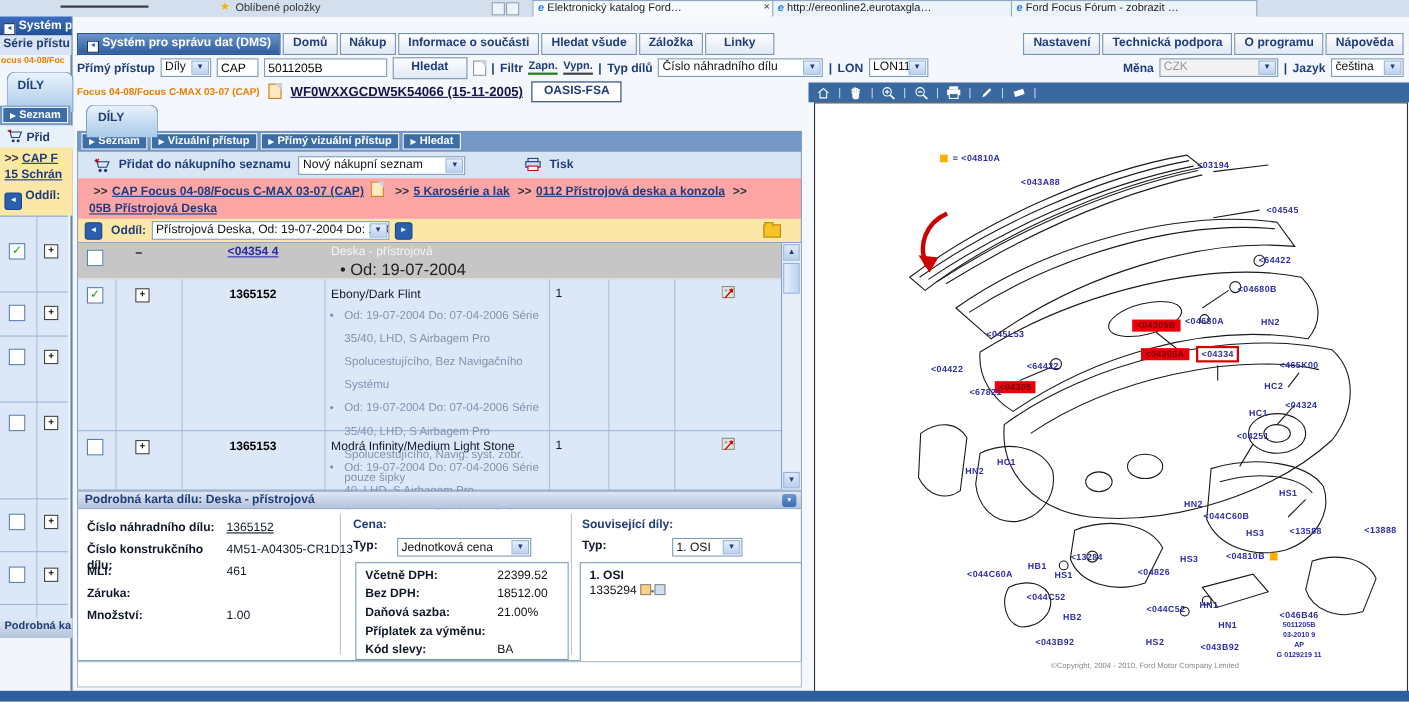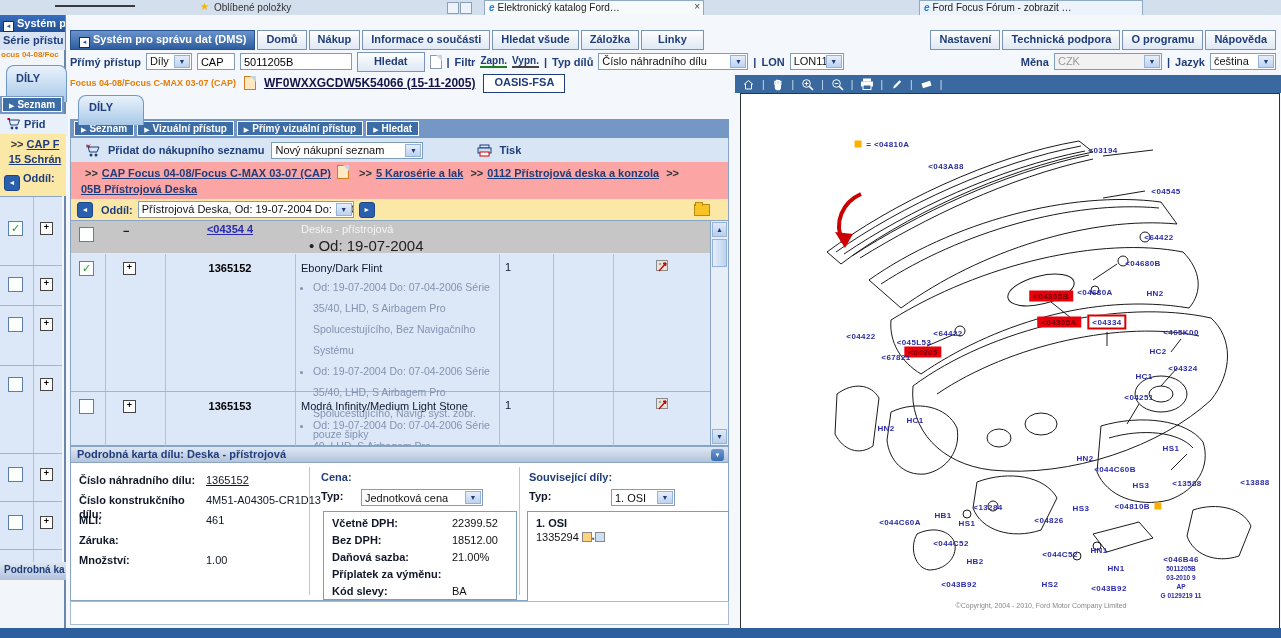--- a/index.html
+++ b/index.html
@@ -35,21 +35,21 @@
   .dily-tab{background:linear-gradient(#e9f2fb,#a8c8e8);border:1px solid #6f98c8;border-bottom:none;
             border-radius:8px 8px 0 0;color:#1f3d7a;font-weight:bold;}
   #lw-tab{left:6px;top:50px;width:50px;height:30px;padding:6px 0 0 9px;}
   #lw-subnav{left:0;top:81px;width:62px;height:17px;background:#7497c6;padding:1px 0 0 2px;overflow:hidden;}
   .sub-btn{display:inline-block;height:13px;background:#3d6da6;border:1px solid #fff;color:#fff;
            font-weight:bold;font-size:10px;padding:0 6px;line-height:13px;white-space:nowrap;}
   .sub-arrow{font-size:7px;margin-right:3px;}
   #lw-cart{left:0;top:99px;width:62px;height:20px;background:#e8f0fa;padding:3px 0 0 6px;overflow:hidden;white-space:nowrap;
            color:#1f3d7a;font-weight:bold;}
   #lw-bc{left:0;top:119px;width:62px;height:34px;background:#fbe7a6;padding:3px 0 0 4px;overflow:hidden;
-         color:#1f3d7a;font-weight:bold;line-height:15px;white-space:nowrap;text-align:center;}
+         color:#1f3d7a;font-weight:bold;line-height:15px;white-space:nowrap;}
   #lw-bc a,.bclink{color:#1f3d7a;text-decoration:underline;}
   #lw-oddil{left:0;top:153px;width:62px;height:24px;background:#fbe7a6;padding:4px 0 0 4px;overflow:hidden;white-space:nowrap;
             color:#1f3d7a;font-weight:bold;}
   .cir-btn{display:inline-block;width:14px;height:14px;background:#2a5fae;border:1px solid #1c468c;border-radius:3px;
            color:#fff;font-size:7px;text-align:center;line-height:13px;vertical-align:-3px;margin-right:3px;}
   #lw-table{left:0;top:181px;width:62px;height:366px;background:#dce7f8;border-top:1px solid #8aa4c4;}
   .lw-row{position:absolute;left:0;width:62px;border-bottom:1px solid #9fb6d4;}
   .lw-colline{position:absolute;left:33px;top:0;width:1px;height:366px;background:#aebfdd;}
   #lw-detail{left:0;top:547px;width:62px;height:16px;background:linear-gradient(#dfe7f3,#b3c3dc);
              color:#1f3d7a;font-weight:bold;font-size:10px;padding:2px 0 0 4px;overflow:hidden;white-space:nowrap;}
@@ -178,20 +178,23 @@
 
   <div class="abs" id="browser-strip">
     <div class="abs" id="fav-dash"></div>
     <span class="abs" id="fav-star">★</span>
     <span class="abs" id="fav-label">Oblíbené položky</span>
     <span class="winbtn" style="left:447px;"></span>
     <span class="winbtn" style="left:460px;"></span>
     <div class="btab" style="left:484px;width:210px;background:#f7fafd;">
       <span class="eicon">e</span><span>Elektronický katalog Ford…</span>
       <span class="tclose">×</span>
+    </div>
+    <div class="btab" style="left:702px;width:209px;">
+      <span class="eicon">e</span><span>http://ereonline2.eurotaxgla…</span>
     </div>
     <div class="btab" style="left:919px;width:214px;">
       <span class="eicon">e</span><span>Ford Focus Fórum - zobrazit …</span>
     </div>
   </div>
 
   <div class="abs" id="main-bg"></div>
 
   <div class="abs" id="left-win">
     <div class="abs" id="lw-title"><span class="dms-ic">◂</span><span>Systém p</span></div>
@@ -574,21 +577,21 @@
         <div class="dlabel" style="left: 205px; top: 72px;">&lt;043A88</div>
         <div class="dlabel" style="left: 362px; top: 56px;">&lt;03194</div>
         <div class="dlabel" style="left: 425px; top: 97px;">&lt;04545</div>
         <div class="dlabel" style="left: 418px; top: 143px;">&lt;64422</div>
         <div class="dlabel" style="left: 402px; top: 169px;">&lt;04680B</div>
         <div class="dlabel" style="left: 354px; top: 198px;">&lt;04680A</div>
         <div class="dlabel" style="left: 414px; top: 199px;">HN2</div>
         <div class="dlabel r" style="left: 310px; top: 202px;">&lt;04305B</div>
         <div class="dlabel r" style="left: 318px; top: 228px;">&lt;04305A</div>
         <div class="dlabel rb" style="left: 366px; top: 228px;">&lt;04334</div>
-        <div class="dlabel" style="left: 173px; top: 210px; margin-top: 38px;">&lt;045L53</div>
+        <div class="dlabel" style="left: 173px; top: 210px;">&lt;045L53</div>
         <div class="dlabel" style="left: 207px; top: 239px;">&lt;64422</div>
         <div class="dlabel" style="left: 120px; top: 242px;">&lt;04422</div>
         <div class="dlabel r" style="left: 182px; top: 258px; font-style: italic;">&lt;04305</div>
         <div class="dlabel" style="left: 155px; top: 263px;">&lt;67821</div>
         <div class="dlabel" style="left: 440px; top: 238px;">&lt;465K00</div>
         <div class="dlabel" style="left: 417px; top: 257px;">HC2</div>
         <div class="dlabel" style="left: 403px; top: 282px;">HC1</div>
         <div class="dlabel" style="left: 442px; top: 274px;">&lt;04324</div>
         <div class="dlabel" style="left: 398px; top: 303px;">&lt;04251</div>
         <div class="dlabel" style="left: 145px; top: 334px;">HN2</div>

